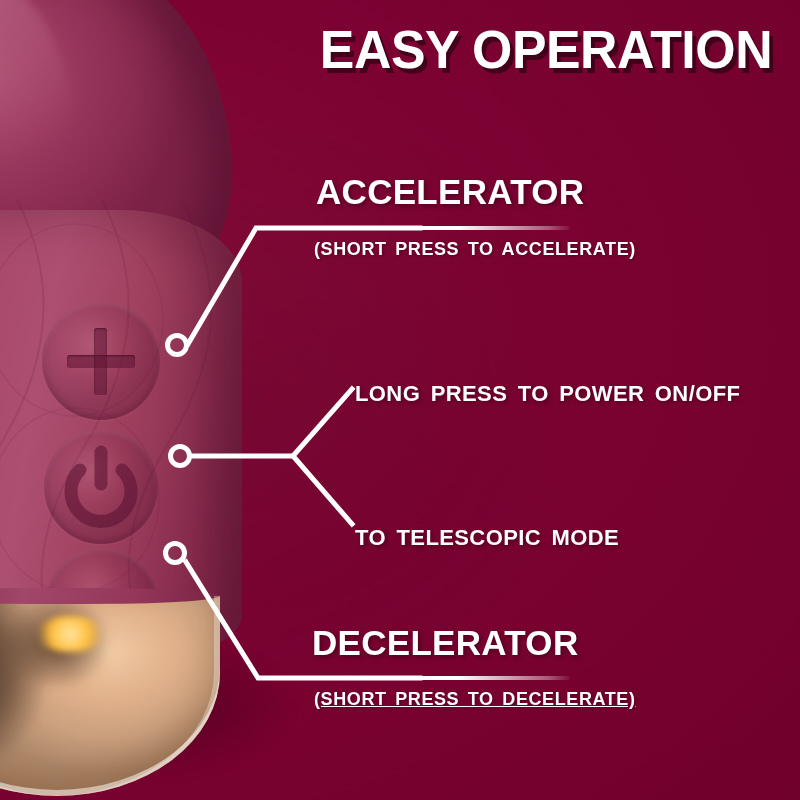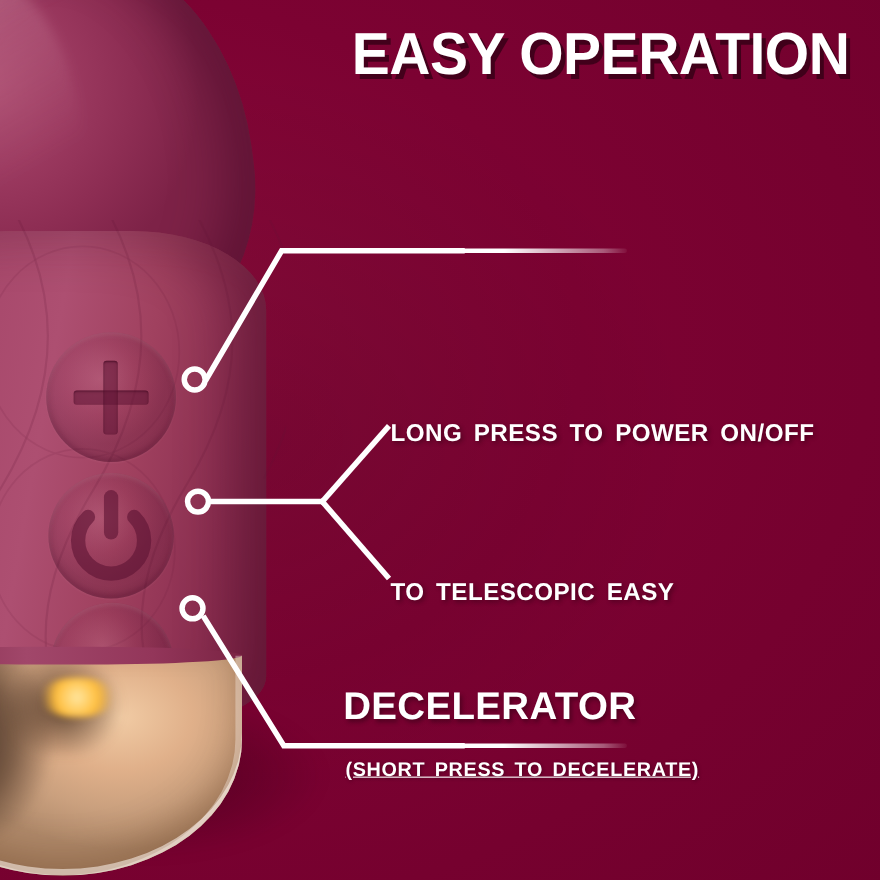--- a/index.html
+++ b/index.html
@@ -217,22 +217,24 @@
       </g>
     </svg>
 
     <div class="marker" style="left:165px;top:333px;"></div>
     <div class="marker" style="left:168px;top:444px;"></div>
     <div class="marker" style="left:163px;top:541px;"></div>
   </div>
 
   <div class="title">EASY OPERATION</div>
 
+  <div class="head-label" style="left:316px;top:172px;">ACCELERATOR</div>
   <div class="rule" style="left:304px;top:226px;width:266px;"></div>
+  <div class="sub-label" style="left:314px;top:239px;">(SHORT PRESS TO ACCELERATE)</div>
 
   <div class="mid-label" style="left:355px;top:381px;">LONG PRESS TO POWER ON/OFF</div>
-  <div class="mid-label" style="left:355px;top:525px;">TO TELESCOPIC EASY</div>
+  <div class="mid-label" style="left:355px;top:525px;">TO TELESCOPIC MODE</div>
 
   <div class="head-label" style="left:312px;top:623px;">DECELERATOR</div>
   <div class="rule" style="left:304px;top:676px;width:266px;"></div>
   <div class="sub-label" style="left:314px;top:689px;text-decoration:underline;">(SHORT PRESS TO DECELERATE)</div>
 
 </div>
 
 </body></html>

